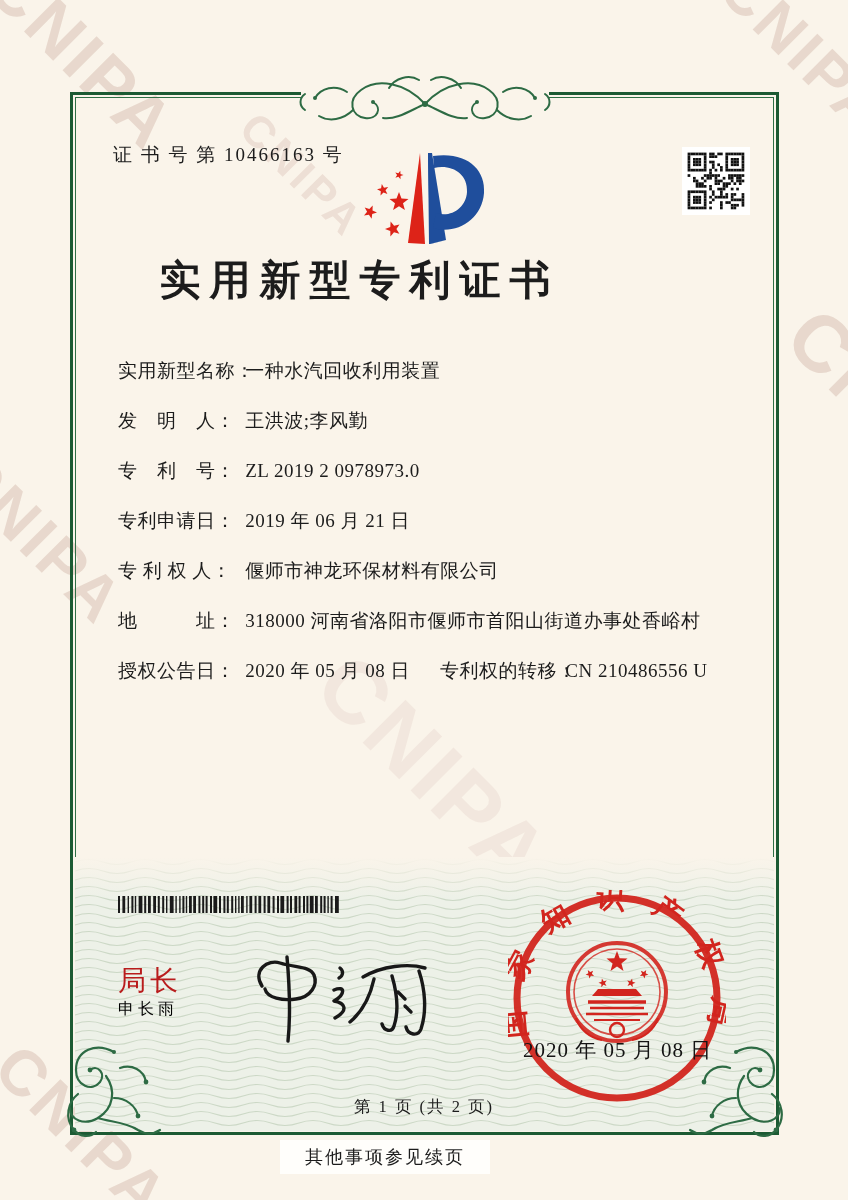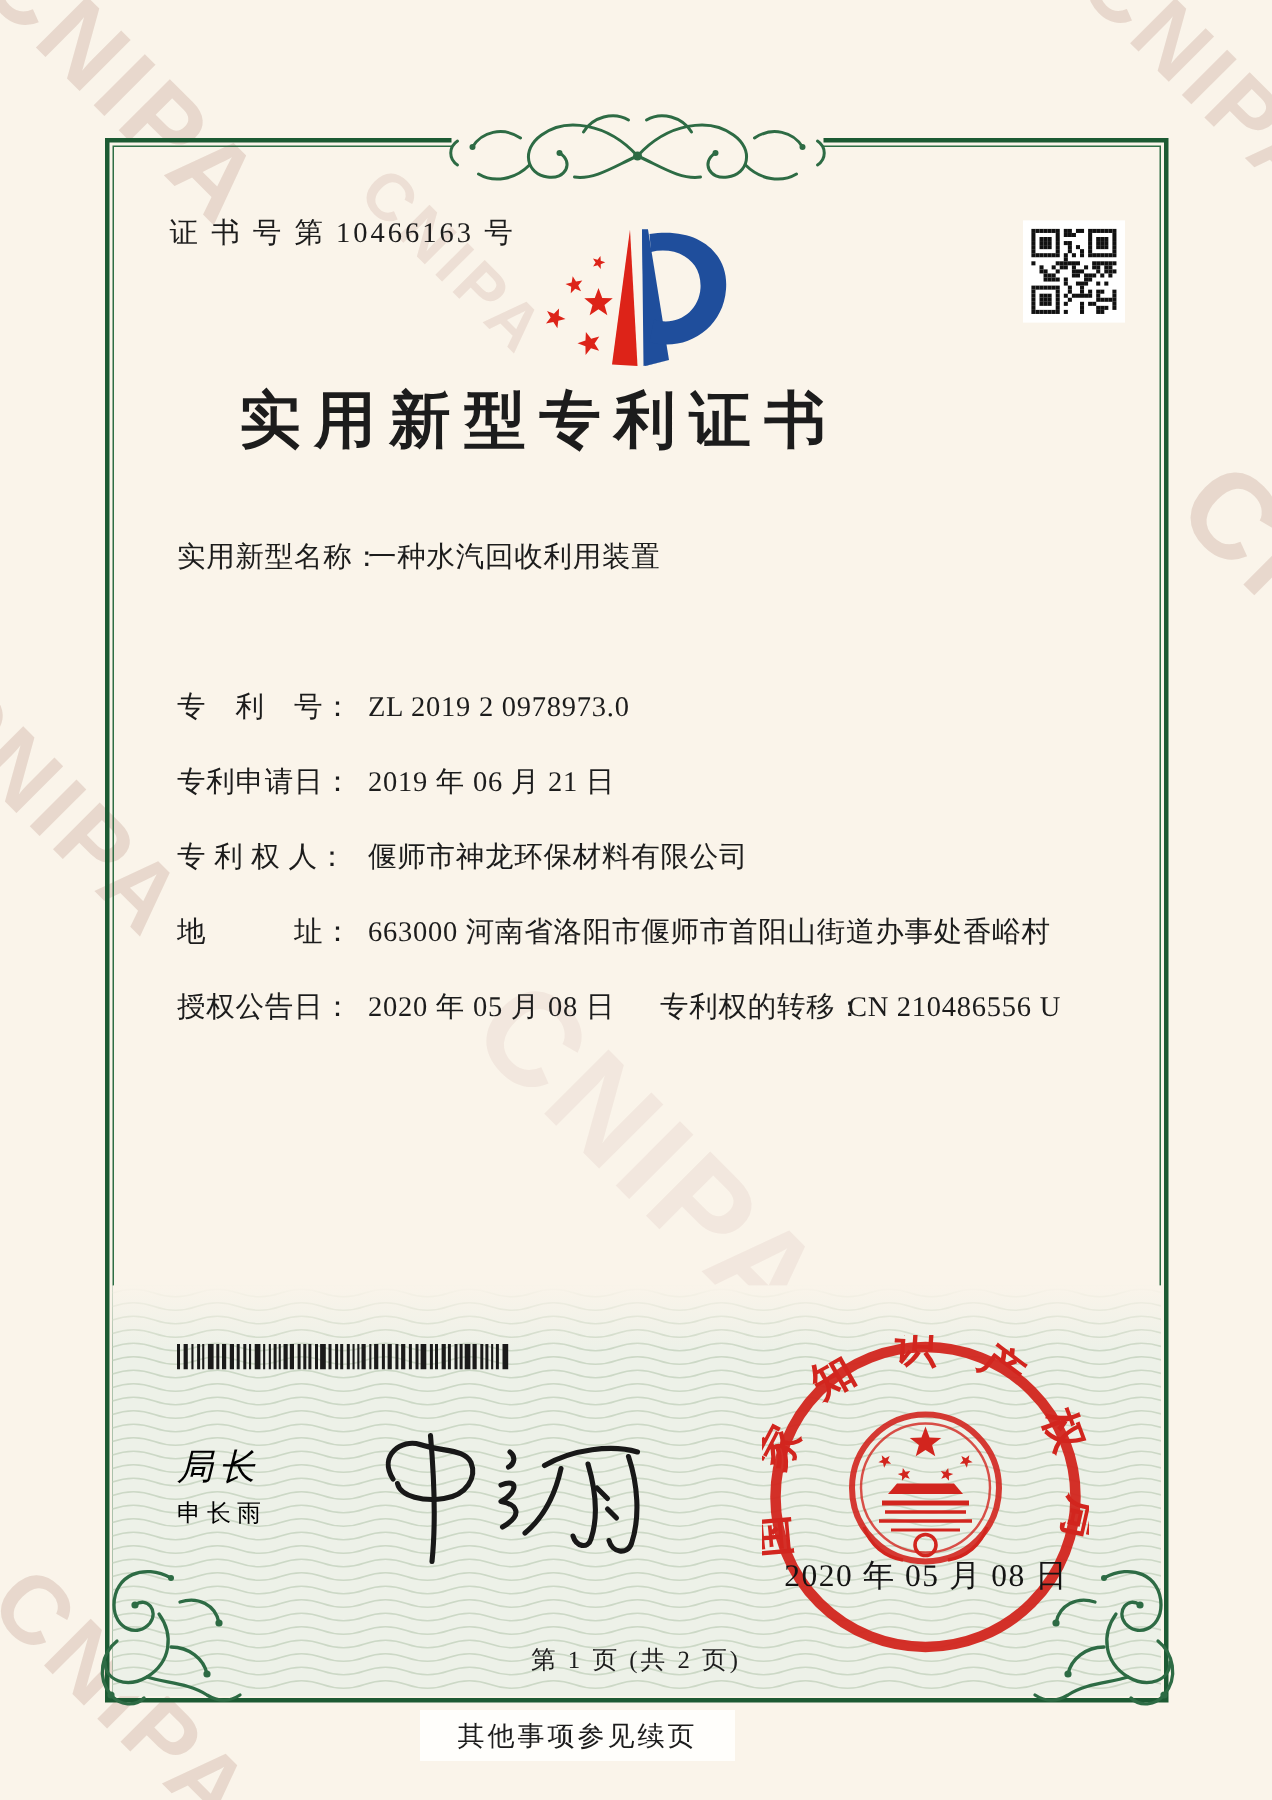--- a/index.html
+++ b/index.html
@@ -25,21 +25,21 @@
          font-weight:bold;letter-spacing:9px;}
   .field-row{position:absolute;left:118px;font-size:19px;letter-spacing:.5px;white-space:nowrap;}
   .flabel{display:inline-block;width:122px;}
   .pair2{position:absolute;left:322px;white-space:nowrap;}
   .pair2 .flabel{width:120px;}
   .body-text{position:absolute;left:103px;top:702px;width:665px;font-size:19.5px;
              line-height:27.5px;text-align:justify;}
   .body-text p{margin:0;text-indent:2em;}
   .barcode{position:absolute;left:118px;top:896px;width:224px;height:17px;}
   .sig-title{position:absolute;left:118px;top:962px;font-family:"Liberation Sans",sans-serif;
-             font-size:24px;letter-spacing:4px;color:#000000;font-style:italic;}
+             font-size:28px;letter-spacing:4px;color:#b91c1c;}
   .sig-name{position:absolute;left:118px;top:999px;font-family:Liberation Serif, serif;
             font-size:16px;letter-spacing:4px;color:#000000;}
   .signature{position:absolute;left:222px;top:940px;}
   .seal{position:absolute;left:508px;top:890px;}
   .seal-date{position:absolute;left:500px;top:1036px;width:235px;text-align:center;
              font-size:21px;letter-spacing:1px;color:#141414;}
   .page-num{position:absolute;left:0;top:1096px;width:848px;text-align:center;
             font-size:16.5px;letter-spacing:2px;}
   .cont-note{position:absolute;left:280px;top:1140px;width:210px;background:#fffefb;
              text-align:center;font-size:18px;letter-spacing:2px;padding:5px 0;}
@@ -387,35 +387,39 @@
           <rect x="51.50000000000001" y="59.6" width="2.7" height="2.7" fill="#111"></rect>
         </svg>
     </div>
 
     <div class="title">实用新型专利证书</div>
 
     <div class="field-row" style="top:358px">
       <span class="flabel">实用新型名称：</span>
       <span class="fvalue">一种水汽回收利用装置</span>
     </div>
+    <div class="field-row" style="top:408px">
+      <span class="flabel">发　明　人：</span>
+      <span class="fvalue">王洪波;李风勤</span>
+    </div>
     <div class="field-row" style="top:458px">
       <span class="flabel">专　利　号：</span>
       <span class="fvalue">ZL 2019 2 0978973.0</span>
     </div>
     <div class="field-row" style="top:508px">
       <span class="flabel">专利申请日：</span>
       <span class="fvalue">2019 年 06 月 21 日</span>
     </div>
     <div class="field-row" style="top:558px">
       <span class="flabel">专 利 权 人：</span>
       <span class="fvalue">偃师市神龙环保材料有限公司</span>
     </div>
     <div class="field-row" style="top:608px">
       <span class="flabel">地　　　址：</span>
-      <span class="fvalue">663000 河南省洛阳市偃师市首阳山街道办事处香峪村</span>
+      <span class="fvalue">318000 河南省洛阳市偃师市首阳山街道办事处香峪村</span>
     </div>
     <div class="field-row" style="top:658px">
       <span class="flabel">授权公告日：</span>
       <span class="fvalue">2020 年 05 月 08 日</span>
       <span class="pair2">
         <span class="flabel">专利权的转移：</span>
         <span class="fvalue">CN 210486556 U</span>
       </span>
     </div>
 

